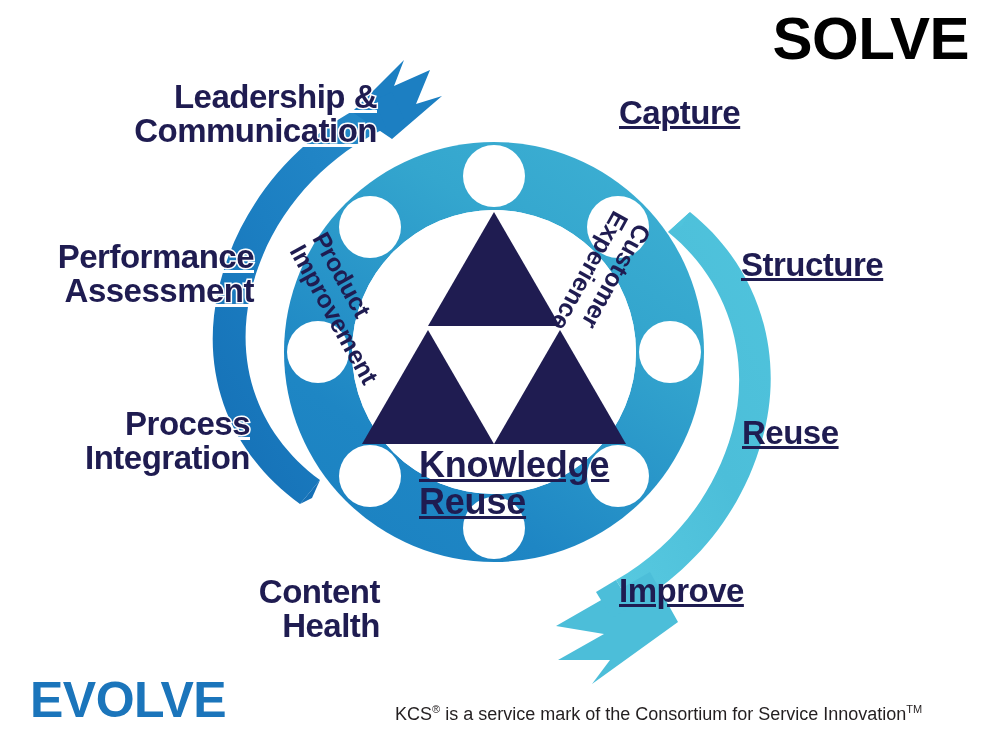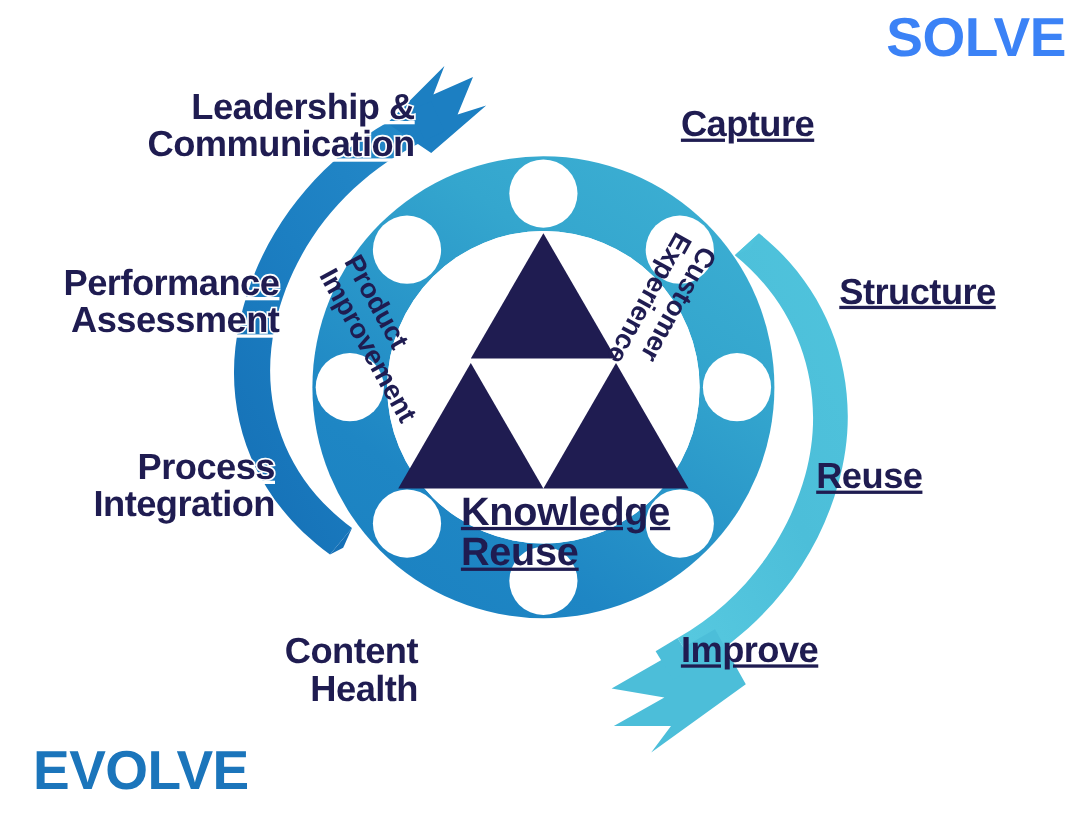--- a/index.html
+++ b/index.html
@@ -28,22 +28,22 @@
   .hdr {
     position: absolute;
     font-weight: bold;
     letter-spacing: -0.5px;
     white-space: nowrap;
     line-height: 1.0;
   }
   #solve-title {
     right: 20px;
     top: 9px;
-    font-size: 50px;
-    color: #3b82f6;
+    font-size: 60px;
+    color: #000000;
   }
   #evolve-title {
     left: 30px;
     top: 675px;
     font-size: 50px;
     color: #1B75BB;
   }
   #footnote {
     position: absolute;
     left: 395px;
@@ -223,29 +223,32 @@
 Assessment</div>
 
   <div class="petal-label left" style="right: 609px; top: 575px;">Content
 Health</div>
 
   <div class="petal-label left" style="right: 739px; top: 407px;">Process
 Integration</div>
 
   <div class="petal-label right" style="left: 619px; top: 96px;">Capture</div>
 
-  <div class="petal-label right" style="left: 763px; top: 248px;">Structure</div>
+  <div class="petal-label right" style="left: 741px; top: 248px;">Structure</div>
 
   <div class="petal-label right" style="left: 742px; top: 416px;">Reuse</div>
 
   <div class="petal-label right" style="left: 619px; top: 574px;">Improve</div>
 
   <div class="tri-label" id="label-product-improvement">Product
 Improvement</div>
 
   <div class="tri-label" id="label-customer-experience">Customer
 Experience</div>
 
   <div class="tri-label" id="label-knowledge-reuse">Knowledge
 Reuse</div>
 
+  <div id="footnote">
+    <span>KCS</span><sup>®</sup><span> is a service mark of the Consortium for Service Innovation</span><sup>TM</sup>
+  </div>
 
 </div>
 
 </body></html>

